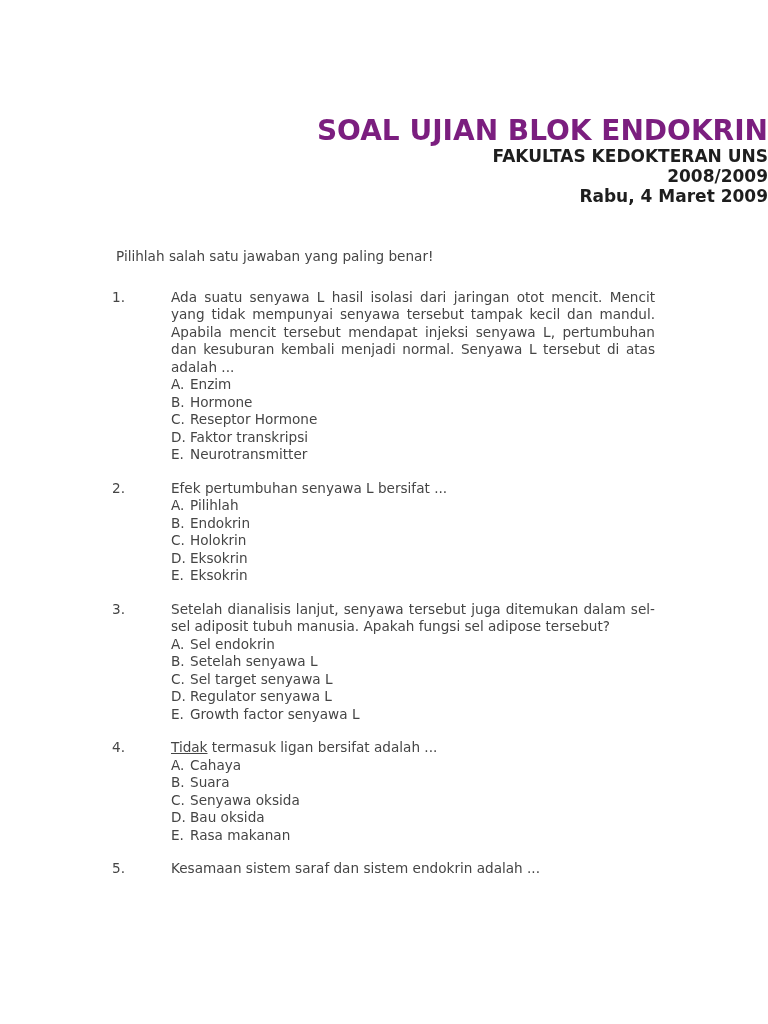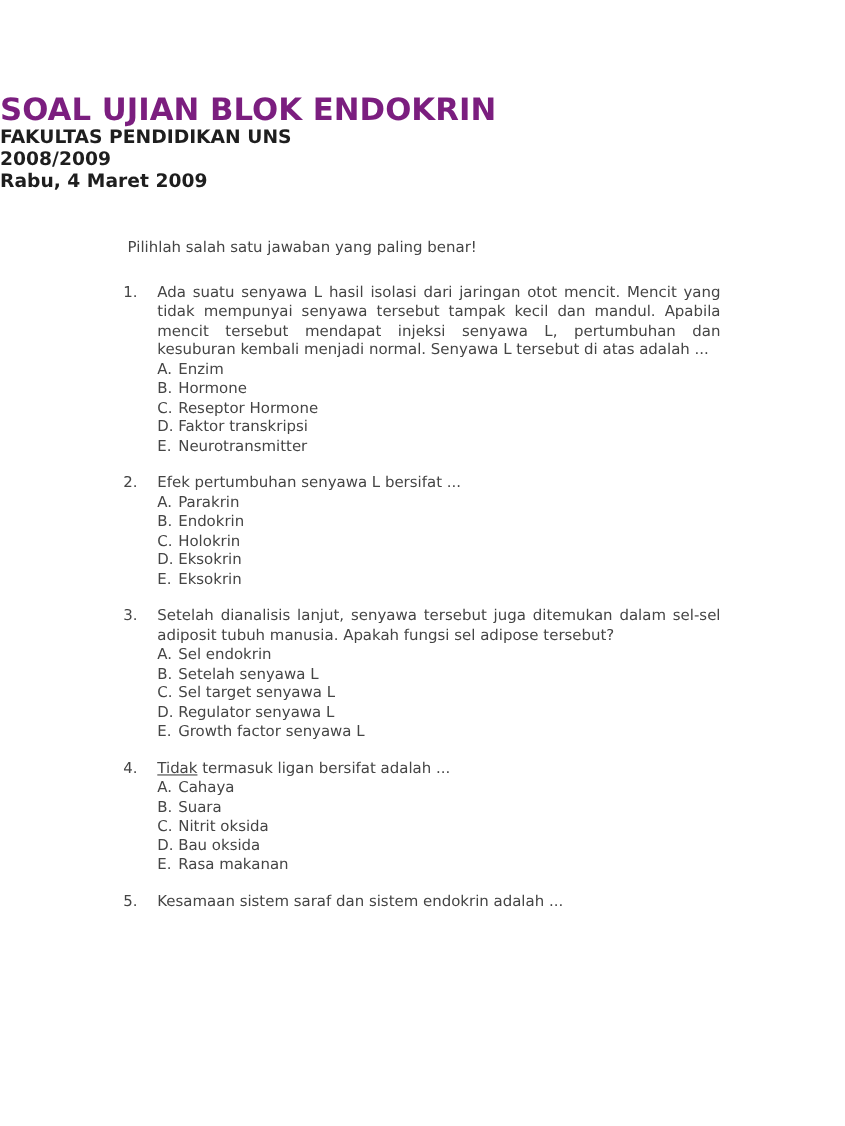--- a/index.html
+++ b/index.html
@@ -6,21 +6,21 @@
   .page {
     position: relative;
     width: 768px;
     height: 1024px;
     background: #ffffff;
     font-family: "DejaVu Sans", "Liberation Sans", sans-serif;
     color: #454545;
     overflow: hidden;
     box-sizing: border-box;
   }
-  .header { padding-top: 85px; text-align: left; }
+  .header { padding-top: 116px; text-align: right; }
   .title {
     margin: 0;
     font-size: 28px;
     line-height: 30px;
     font-weight: bold;
     color: #7b1e7f;
   }
   .sub {
     font-size: 17px;
     line-height: 20px;
@@ -28,36 +28,36 @@
     color: #1e1e1e;
   }
   .content {
     padding: 42px 113px 0 112px;
     font-size: 13.6px;
     line-height: 17.5px;
   }
   .instruction { margin: 0 0 23px 4px; }
   .question { display: flex; margin-top: 16px; }
   .qnum { flex: none; width: 31px; }
-  .qbody { flex: 1; min-width: 0; }
+  .qbody { flex: 1; min-width: 0; margin-left: 28px; }
   .qtext { margin: 0; text-align: justify; }
   .options { margin: 0; }
   .option { display: flex; }
   .olet { flex: none; width: 19px; }
   .otext { flex: 1; }
   .u { text-decoration: underline; }
 </style>
 </head>
 <body>
 
 <div class="page">
 
   <div class="header">
     <h1 class="title">SOAL UJIAN BLOK ENDOKRIN</h1>
-    <div class="sub">FAKULTAS PENDIDIKAN UNS</div>
+    <div class="sub">FAKULTAS KEDOKTERAN UNS</div>
     <div class="sub">2008/2009</div>
     <div class="sub">Rabu, 4 Maret 2009</div>
   </div>
 
   <div class="content">
 
     <p class="instruction">Pilihlah salah satu jawaban yang paling benar!</p>
 
     <div class="question">
       <div class="qnum">1.</div>
@@ -88,21 +88,21 @@
       </div>
     </div>
 
     <div class="question">
       <div class="qnum">2.</div>
       <div class="qbody">
         <p class="qtext">Efek pertumbuhan senyawa L bersifat ...</p>
         <div class="options">
           <div class="option">
             <span class="olet">A.</span>
-            <span class="otext">Parakrin</span>
+            <span class="otext">Pilihlah</span>
           </div>
           <div class="option">
             <span class="olet">B.</span>
             <span class="otext">Endokrin</span>
           </div>
           <div class="option">
             <span class="olet">C.</span>
             <span class="otext">Holokrin</span>
           </div>
           <div class="option">
@@ -154,21 +154,21 @@
           <div class="option">
             <span class="olet">A.</span>
             <span class="otext">Cahaya</span>
           </div>
           <div class="option">
             <span class="olet">B.</span>
             <span class="otext">Suara</span>
           </div>
           <div class="option">
             <span class="olet">C.</span>
-            <span class="otext">Nitrit oksida</span>
+            <span class="otext">Senyawa oksida</span>
           </div>
           <div class="option">
             <span class="olet">D.</span>
             <span class="otext">Bau oksida</span>
           </div>
           <div class="option">
             <span class="olet">E.</span>
             <span class="otext">Rasa makanan</span>
           </div>
         </div>

